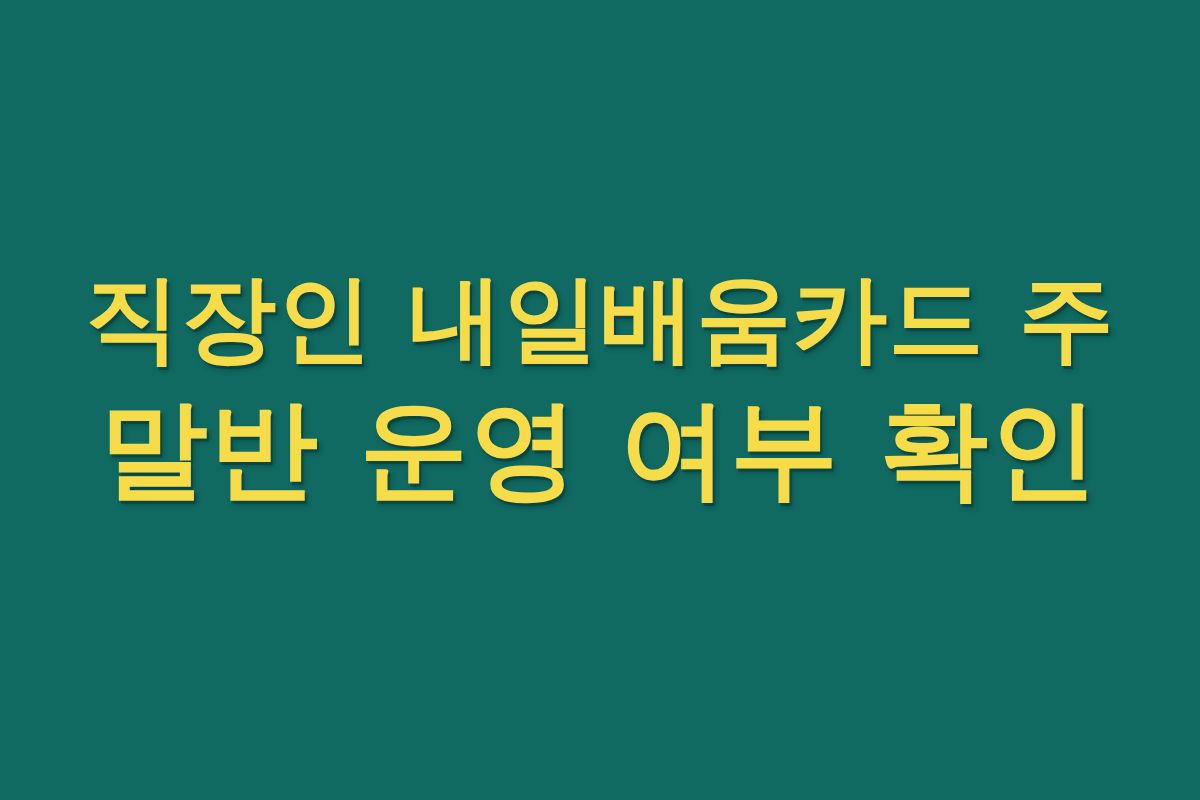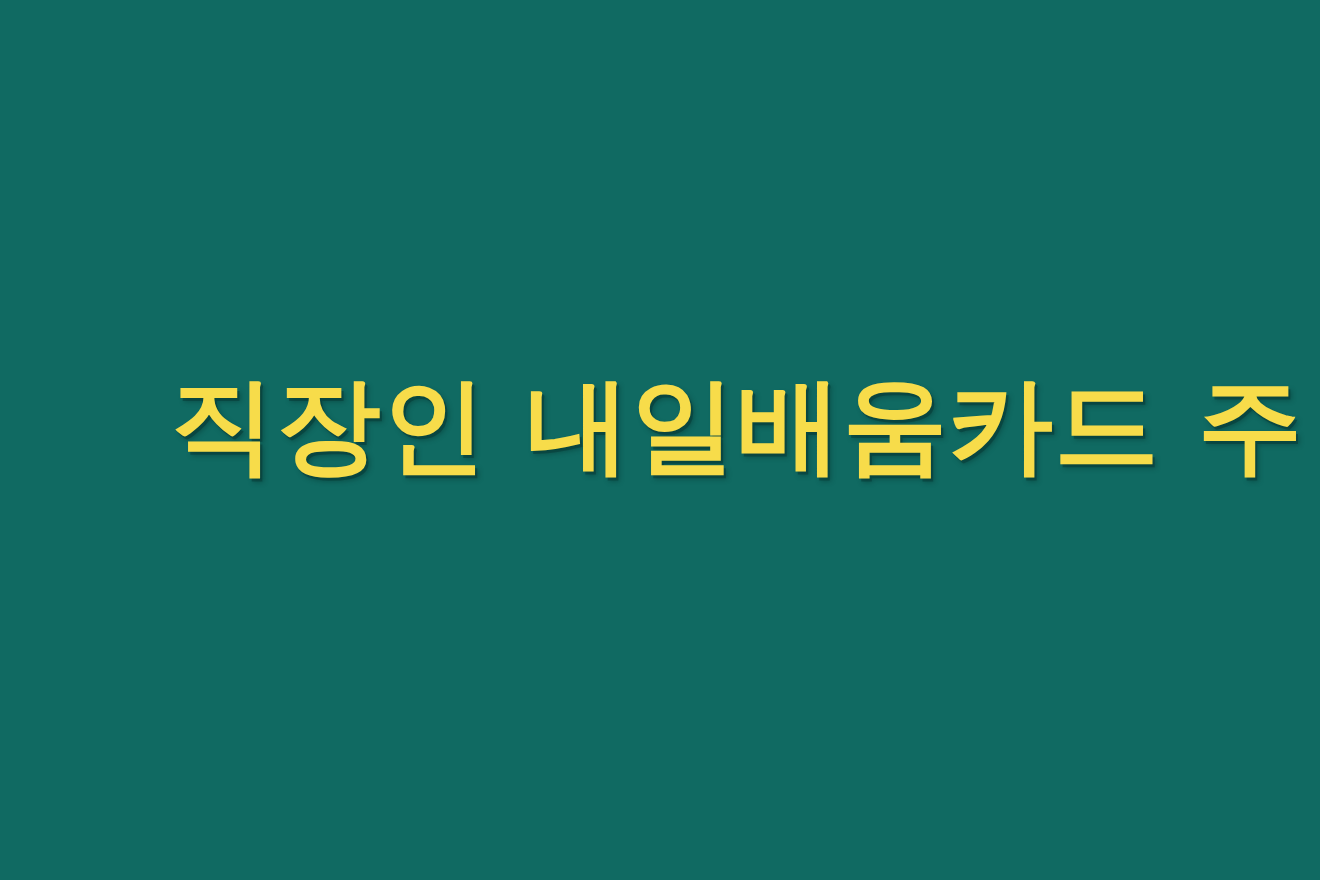--- a/index.html
+++ b/index.html
@@ -16,21 +16,21 @@
   }
 
   #card {
     position: relative;
     width: 1200px;
     height: 800px;
     box-sizing: border-box;
     background: #106A62;
     display: flex;
     align-items: center;
-    justify-content: flex-end;
+    justify-content: center;
     overflow: hidden;
   }
 
   #headline-block {
     width: 1060px;
     text-align: center;
     padding: 0 10px;
     box-sizing: border-box;
     
     transform: translateY(-12px);
@@ -56,16 +56,17 @@
 </style>
 </head>
 <body>
 
 <div id="card">
 
   <div id="headline-block">
 
     <span class="headline-line line-1" style="font-size: 95px;">직장인 내일배움카드 주</span>
 
+    <span class="headline-line line-2">말반 운영 여부 확인</span>
 
   </div>
 
 </div>
 
 </body></html>

